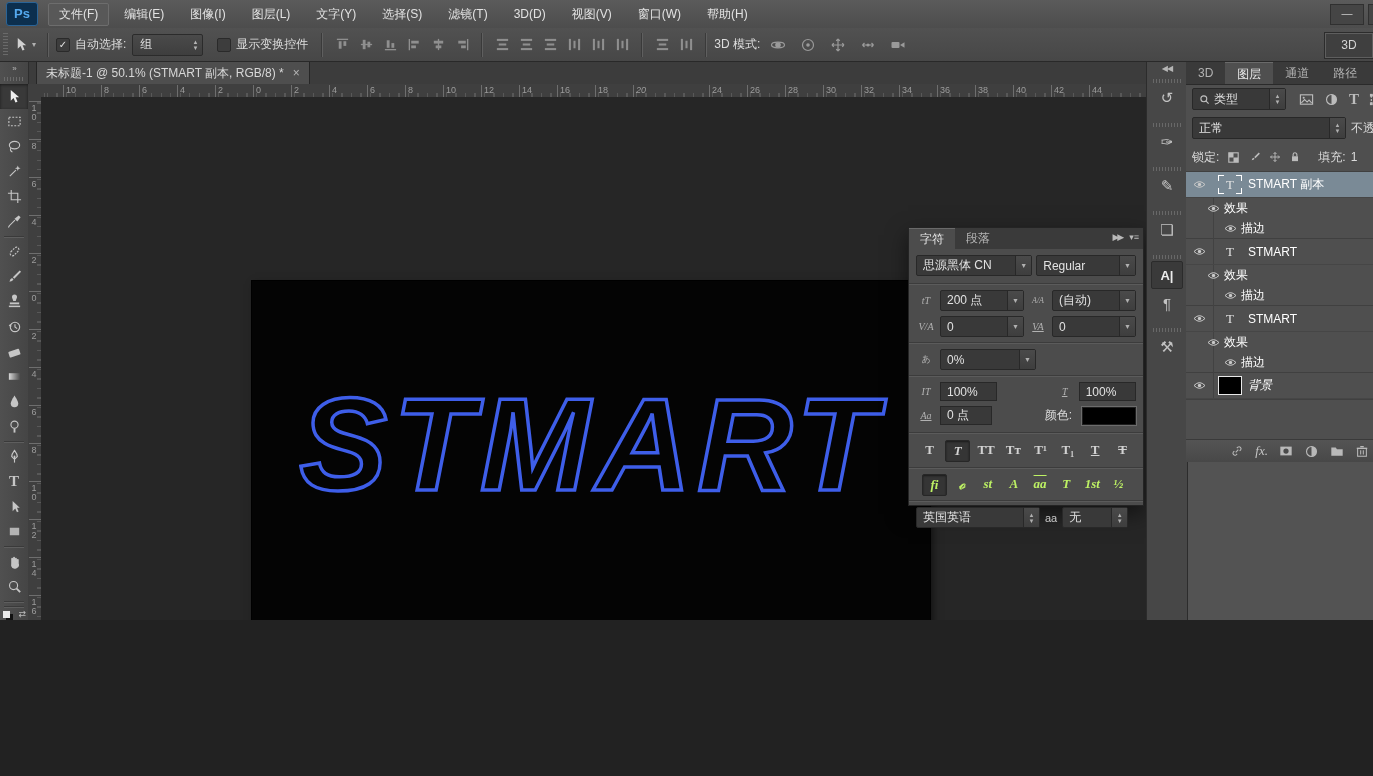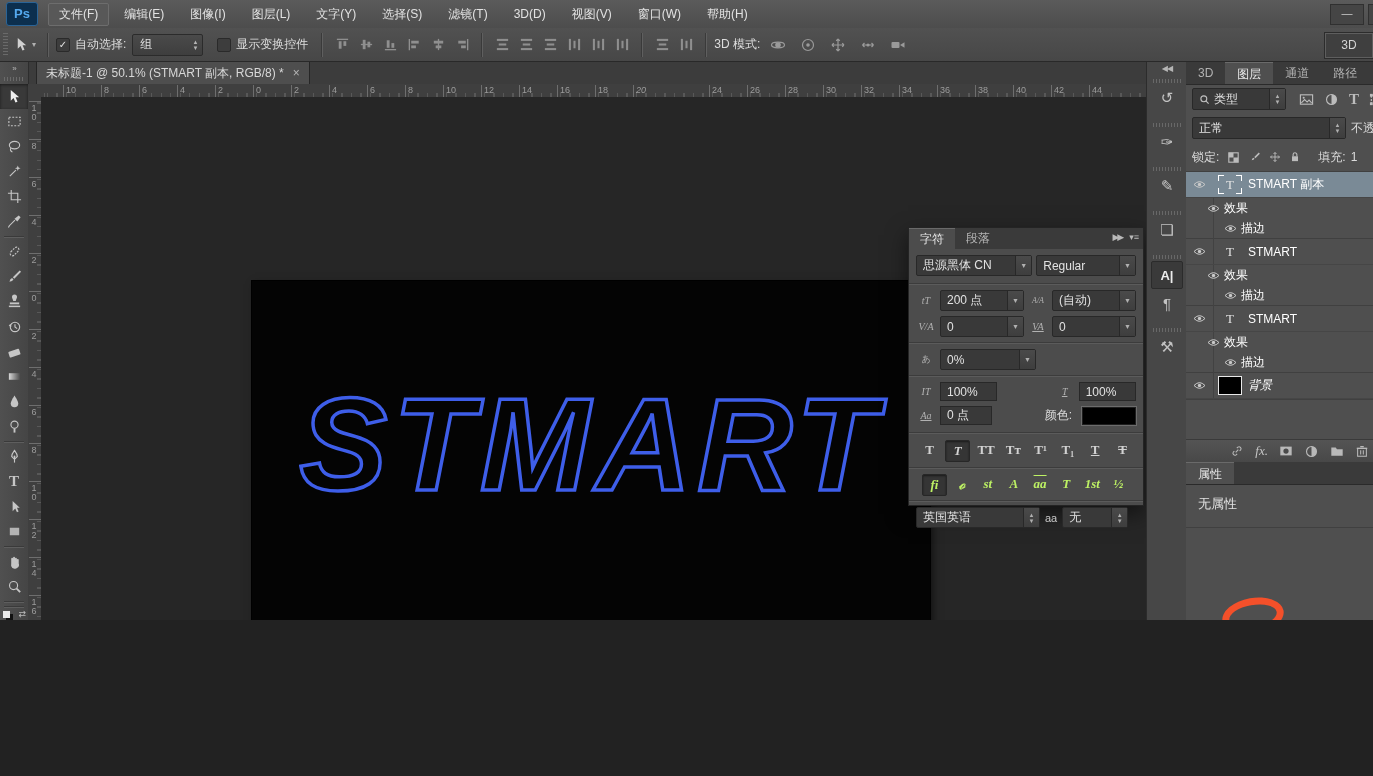--- a/index.html
+++ b/index.html
@@ -945,21 +945,14 @@
         </span>
         <span>
           <svg width="14" height="14" viewBox="0 0 16 16" fill="none" stroke="currentColor" stroke-width="1.2">
             <rect x="3" y="5" width="10" height="9"></rect>
             <path d="M2 5 h12 M6 3 h4 M6.5 7 v5 M9.5 7 v5"></path>
           </svg>
         </span>
       </div>
   </div>
 
-  <div class="props">
-    <div class="pan-tabs">
-      <div class="pan-tab active">属性</div>
-    </div>
-    <div class="props-content">无属性</div>
-    <div class="orange-blob"></div>
-  </div>
 
 </div>
 
 </body></html>

